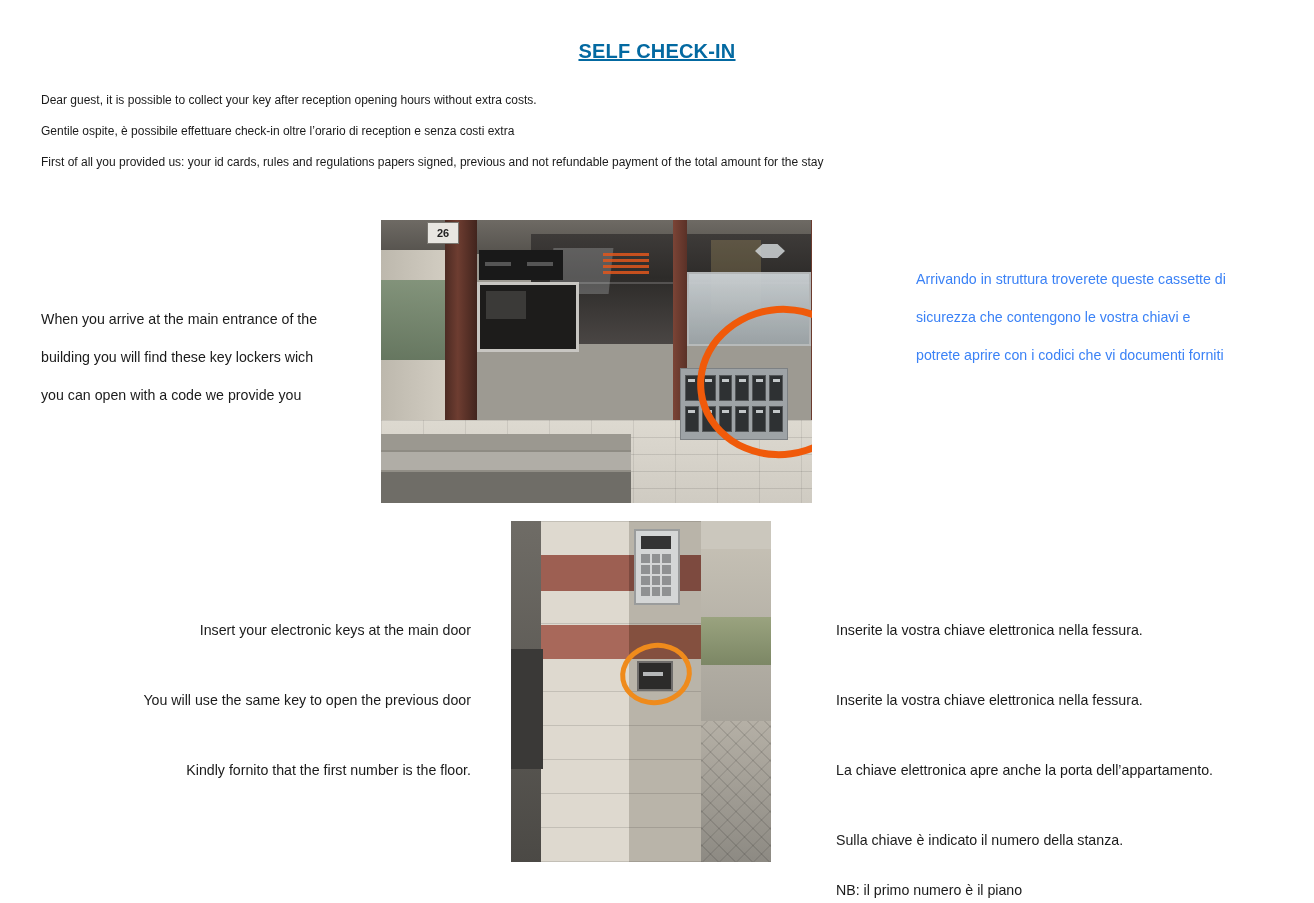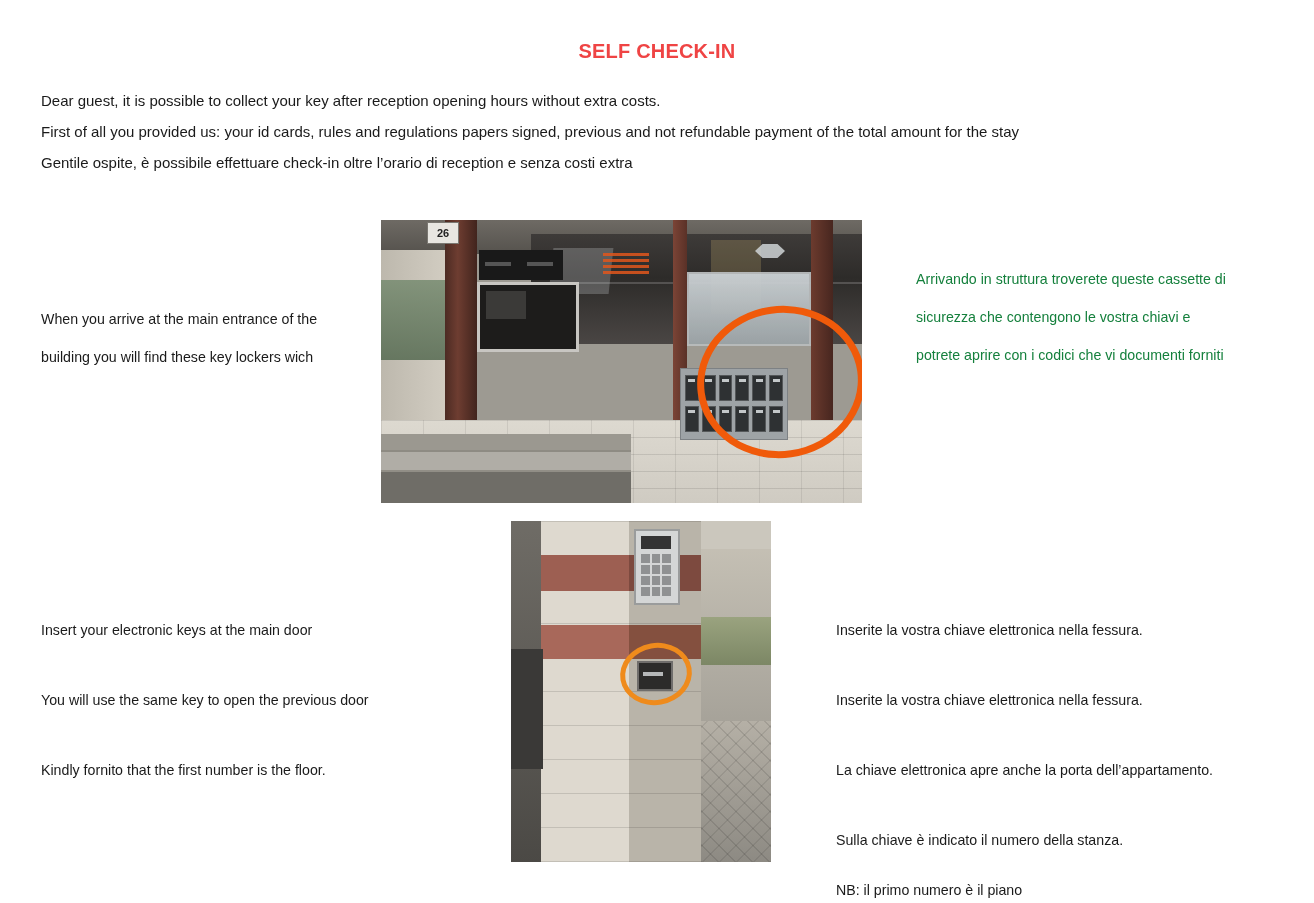--- a/index.html
+++ b/index.html
@@ -23,31 +23,32 @@
 
   
   .doc-title {
     position: absolute;
     top: 40px;
     left: 0;
     width: 100%;
     text-align: center;
     font-size: 20px;
     font-weight: bold;
-    color: #ef4444;
+    color: #0369a1;
+    text-decoration: underline;
     letter-spacing: 0.2px;
   }
 
   
   .intro {
     position: absolute;
     left: 41px;
     top: 85px;
     width: 1240px;
-    font-size: 15px;
+    font-size: 12px;
     line-height: 31px;
     color: #1a1a1a;
   }
   .intro p {
     margin: 0 0 0 0;
     white-space: nowrap;
   }
 
   
   .left-col-1 {
@@ -59,29 +60,29 @@
     line-height: 38px;
     color: #1a1a1a;
   }
   .right-col-1 {
     position: absolute;
     left: 916px;
     top: 260px;
     width: 380px;
     font-size: 14.2px;
     line-height: 38px;
-    color: #15803d;
+    color: #3b82f6;
   }
 
   
   .photo1 {
     position: absolute;
     left: 381px;
     top: 220px;
-    width: 481px;
+    width: 431px;
     height: 283px;
     overflow: hidden;
     background: #9d9a92;
   }
   .p1-sky {
     position: absolute; left: 0; top: 0; width: 100%; height: 26px;
     background: linear-gradient(#b9b4a9, #a39e94);
   }
   .p1-awning {
     position: absolute; left: 0; top: 0; width: 100%; height: 34px;
@@ -212,20 +213,21 @@
 
   
   .left-col-2 {
     position: absolute;
     left: 41px;
     top: 595px;
     width: 430px;
     font-size: 14.2px;
     line-height: 70px;
     color: #1a1a1a;
+    text-align: right;
   }
   .right-col-2 {
     position: absolute;
     left: 836px;
     top: 595px;
     width: 450px;
     font-size: 14.2px;
     line-height: 70px;
     color: #1a1a1a;
   }
@@ -316,27 +318,28 @@
 </style>
 </head>
 <body>
 
 <div class="page">
 
   <div class="doc-title">SELF CHECK-IN</div>
 
   <div class="intro">
     <p>Dear guest, it is possible to collect your key after reception opening hours without extra costs.</p>
+    <p>Gentile ospite, è possibile effettuare check-in oltre l’orario di reception e senza costi extra</p>
     <p>First of all you provided us: your id cards, rules and regulations papers signed, previous and not refundable payment of the total amount for the stay</p>
-    <p>Gentile ospite, è possibile effettuare check-in oltre l’orario di reception e senza costi extra</p>
   </div>
 
   <div class="left-col-1">
     <div>When you arrive at the main entrance of the</div>
     <div>building you will find these key lockers wich</div>
+    <div> you can open with a code we provide you</div>
   </div>
 
   <div class="right-col-1">
     <div>Arrivando in struttura troverete queste cassette di</div>
     <div>sicurezza che contengono le vostra chiavi e</div>
     <div>potrete aprire con i codici che vi documenti forniti</div>
   </div>
 
   <div class="photo1">
     <div class="p1-sky"></div>

